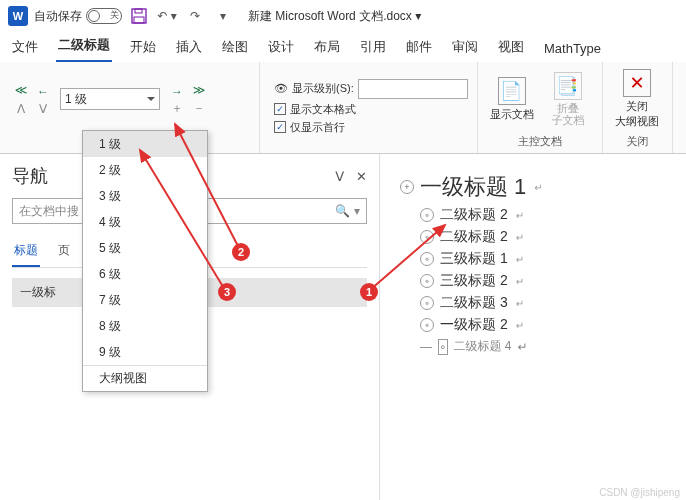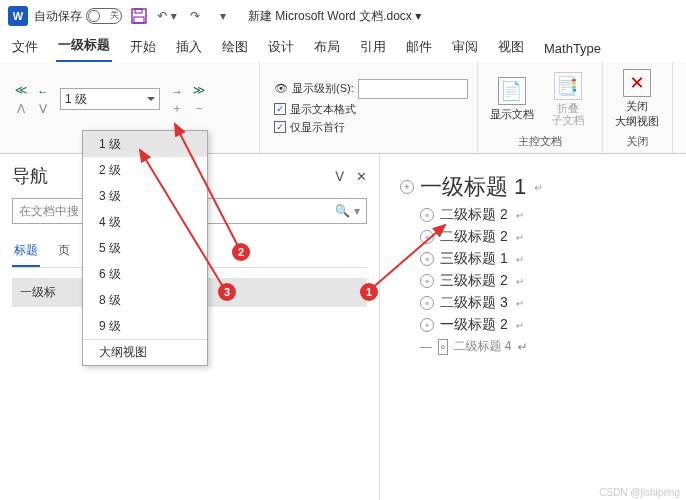--- a/index.html
+++ b/index.html
@@ -96,21 +96,21 @@
       </svg>
     </div>
   <div class="qat-btn">↶ ▾</div>
   <div class="qat-btn">↷</div>
   <div class="qat-btn">▾</div>
   <div class="doc-title">新建 Microsoft Word 文档.docx ▾</div>
 </div>
 
 <div class="tabs">
   <div class="tab">文件</div>
-  <div class="tab active">一级标题</div>
+  <div class="tab active">二级标题</div>
   <div class="tab">开始</div>
   <div class="tab">插入</div>
   <div class="tab">绘图</div>
   <div class="tab">设计</div>
   <div class="tab">布局</div>
   <div class="tab">引用</div>
   <div class="tab">邮件</div>
   <div class="tab">审阅</div>
   <div class="tab">视图</div>
   <div class="tab">MathType</div>
@@ -195,20 +195,21 @@
   </div>
 </div>
 
 <div class="dropdown">
   <div class="dropdown-item sel">1 级</div>
   <div class="dropdown-item">2 级</div>
   <div class="dropdown-item">3 级</div>
   <div class="dropdown-item">4 级</div>
   <div class="dropdown-item">5 级</div>
   <div class="dropdown-item">6 级</div>
+  <div class="dropdown-item">7 级</div>
   <div class="dropdown-item">8 级</div>
   <div class="dropdown-item">9 级</div>
   <div class="dropdown-item sep">大纲视图</div>
 </div>
 
 <div class="content">
   <div class="nav-pane">
     <div class="nav-title">
       <span>导航</span>
       <span class="icons">

